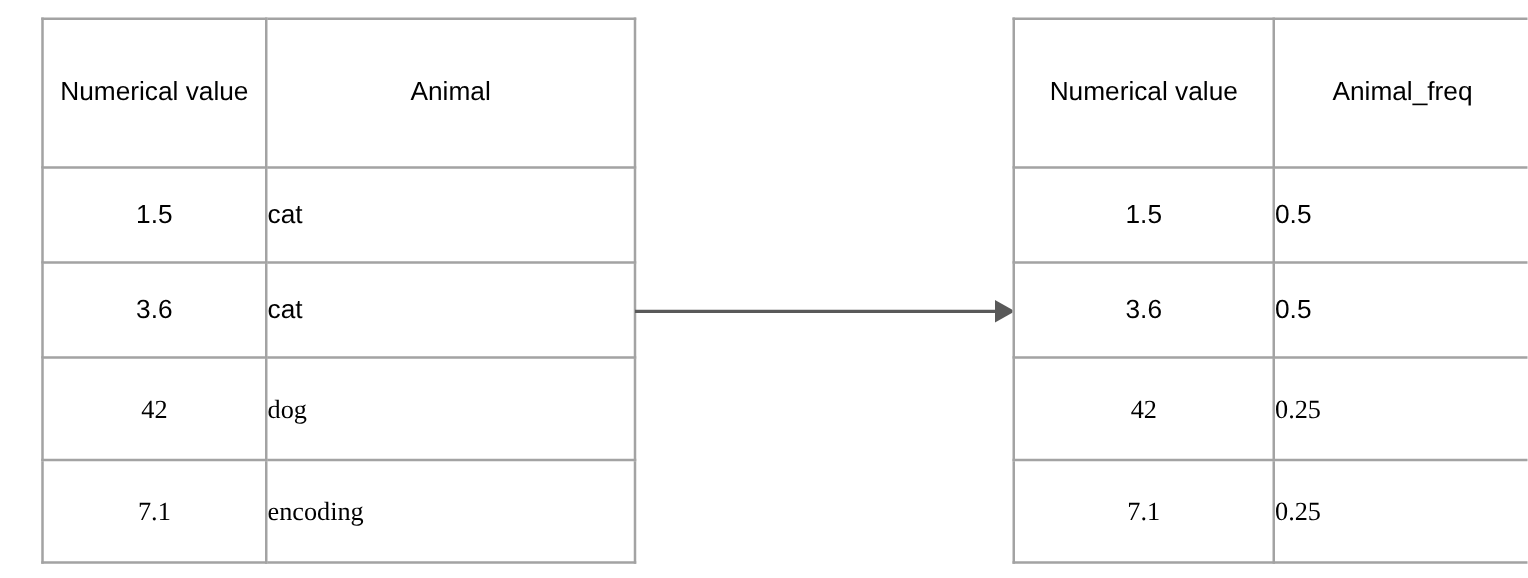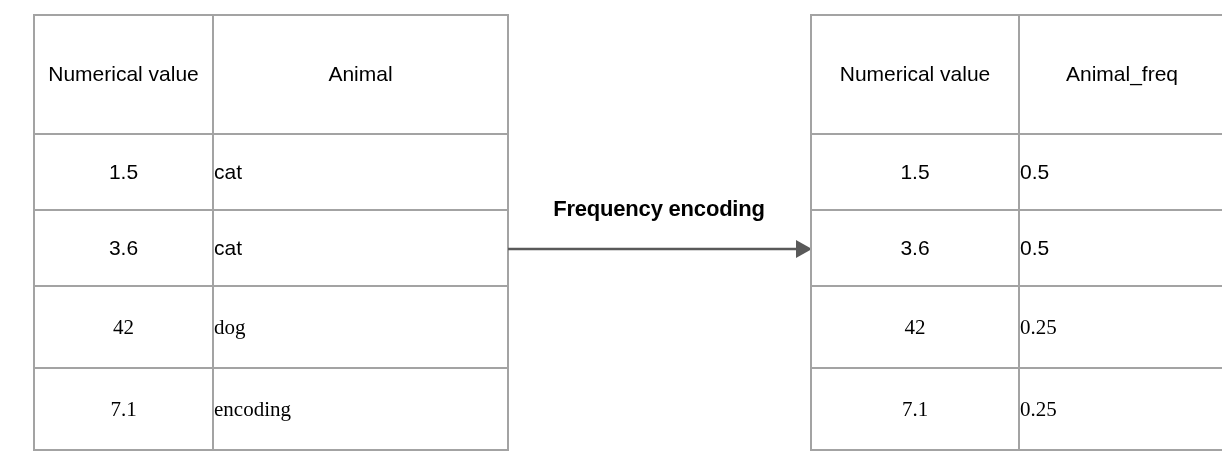--- a/index.html
+++ b/index.html
@@ -107,21 +107,20 @@
         <td class="c-center">42</td>
         <td class="c-left">dog</td>
       </tr>
       <tr class="body-row tall">
         <td class="c-center">7.1</td>
         <td class="c-left">encoding</td>
       </tr>
     </tbody>
   </table>
 
-  <div id="transform-label">Frequency encoding</div>
 
   <svg id="transform-arrow" viewBox="0 0 310 34" width="310" height="34" xmlns="http://www.w3.org/2000/svg">
     <line x1="4" y1="17" x2="292" y2="17" stroke="#595959" stroke-width="2.6"></line>
     <polygon points="292,8 308,17 292,26" fill="#595959"></polygon>
   </svg>
 
   <table class="tbl" id="table-right">
     <colgroup>
         <col class="col-a">
         <col class="col-b">

